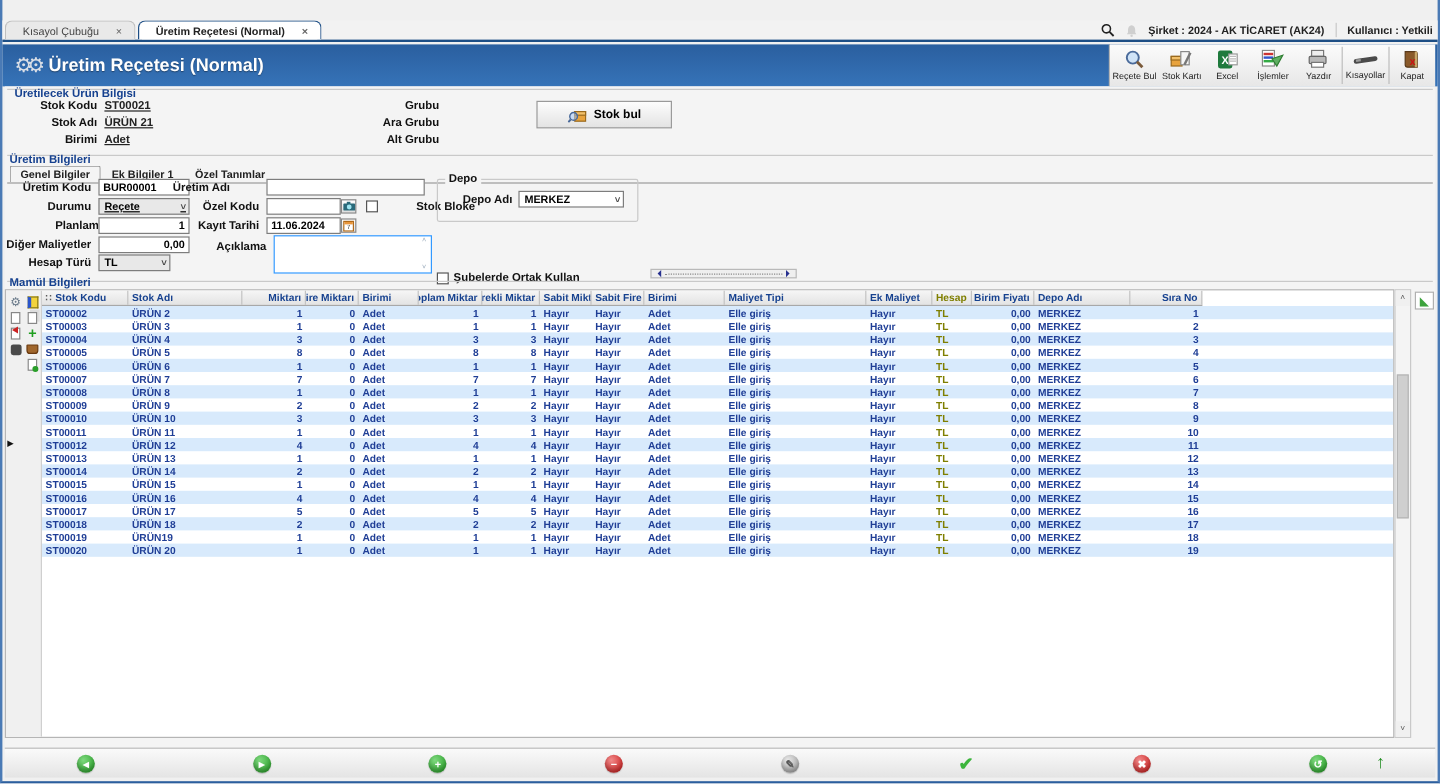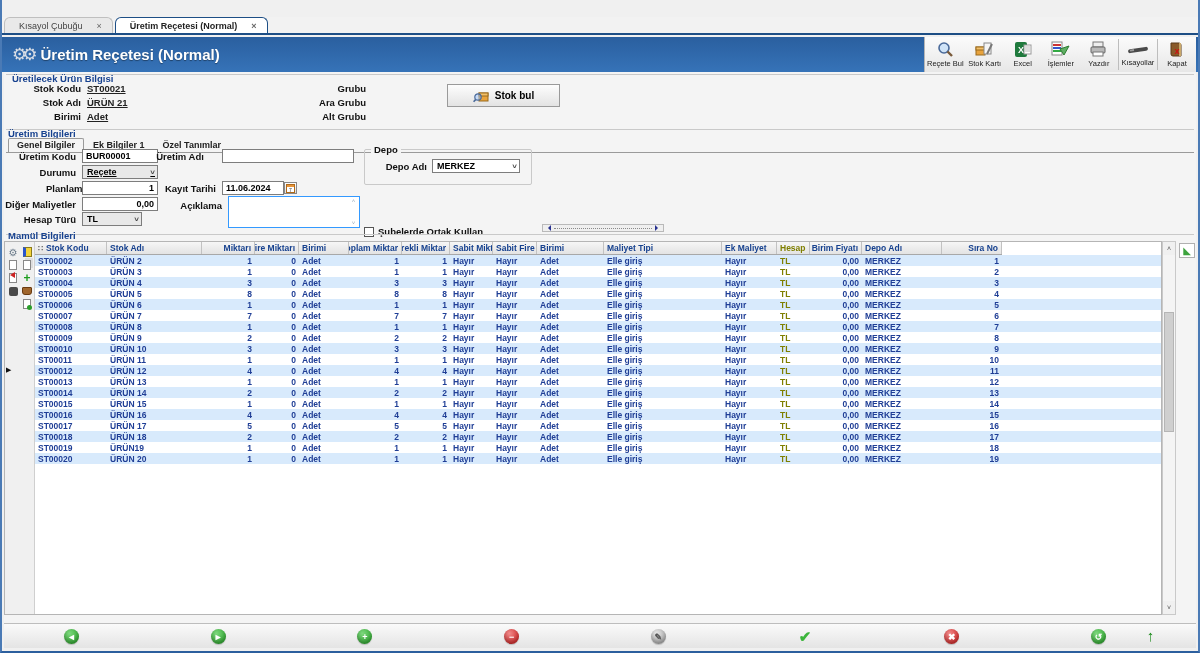--- a/index.html
+++ b/index.html
@@ -113,20 +113,33 @@
     <div id="tabs" style="display:flex; align-items:flex-end; margin-left:2px;">
         <div class="tab">
           <span>Kısayol Çubuğu</span>
           <span class="x">×</span>
         </div>
         <div class="tab active">
           <span>Üretim Reçetesi (Normal)</span>
           <span class="x">×</span>
         </div>
       </div>
+    <div class="tabbar-right">
+      <svg width="12" height="12" viewBox="0 0 12 12">
+          <circle cx="5" cy="5" r="3.4" fill="none" stroke="#222" stroke-width="1.3"></circle>
+          <line x1="7.6" y1="7.6" x2="11" y2="11" stroke="#222" stroke-width="1.5"></line>
+        </svg>
+      <svg width="10" height="11" viewBox="0 0 10 11">
+          <path d="M5 1 C3 1 2 3 2 5 L2 7 L1 8.5 L9 8.5 L8 7 L8 5 C8 3 7 1 5 1 Z" fill="#cfcfcf"></path>
+          <circle cx="5" cy="9.8" r="1" fill="#cfcfcf"></circle>
+        </svg>
+      <span class="company">Şirket : 2024 - AK TİCARET (AK24)</span>
+      <div class="vsep"></div>
+      <span class="user">Kullanıcı : Yetkili</span>
+    </div>
   </div>
 
   <div class="banner">
     <span class="gears">⚙⚙</span>
     <span class="banner-title">Üretim Reçetesi (Normal)</span>
   </div>
   <div class="rtoolbar" id="rtoolbar">
       <div class="tbtn">
         <span>
           <svg width="18" height="17" viewBox="0 0 18 17">
@@ -267,22 +280,37 @@
     </div>
     <div class="fieldrowA" style="top:140px; left:0; width:220px;">
       <span class="lbl" style="width:72px;">Hesap Türü</span>
       <div class="sel" style="width:60px;">
           <span>TL</span>
           <span class="arr">˅</span>
         </div>
     </div>
 
     <div class="fieldrowA" style="top:77px; left:140px;">
-      <span class="lbl" style="width:72px; text-align:center; margin-right:6px;">Üretim Adı</span>
+      <span class="lbl" style="width:72px; text-align:left; margin-right:6px;">Üretim Adı</span>
       <div class="inp" style="width:132px;"></div>
+    </div>
+    <div class="fieldrowA" style="top:93px; left:140px;">
+      <span class="lbl" style="width:72px; text-align:right; margin-right:6px;">Özel Kodu</span>
+      <div class="inp" style="width:62px;"></div>
+      <div class="smallbtn">
+        <svg width="10" height="8" viewBox="0 0 10 8">
+            <rect x="0" y="1.5" width="10" height="6" rx="1" fill="#2a6a7a"></rect>
+            <circle cx="5" cy="4.5" r="2" fill="#9fe6f2"></circle>
+            <rect x="3" y="0" width="3" height="2" fill="#2a6a7a"></rect>
+          </svg>
+      </div>
+      <div class="chkrow" style="margin-left:8px;">
+        <span class="chk"></span>
+        <span class="lbl">Stok Bloke</span>
+      </div>
     </div>
     <div class="fieldrowA" style="top:109px; left:140px;">
       <span class="lbl" style="width:72px; text-align:right; margin-right:6px;">Kayıt Tarihi</span>
       <div class="inp" style="width:62px;">11.06.2024</div>
       <div class="smallbtn">
         <div style="width:9px; height:9px; background:#fff; border:1px solid #b06a1a; position:relative;">
             <div style="height:2.5px; background:#e8953a;"></div>
             <div style="font-size:5px; text-align:center; color:#333;">7</div>
           </div>
       </div>

